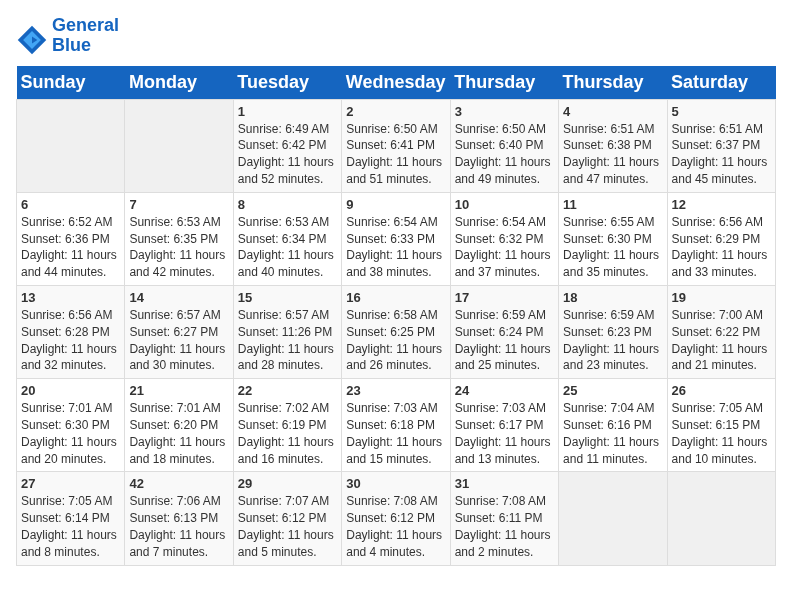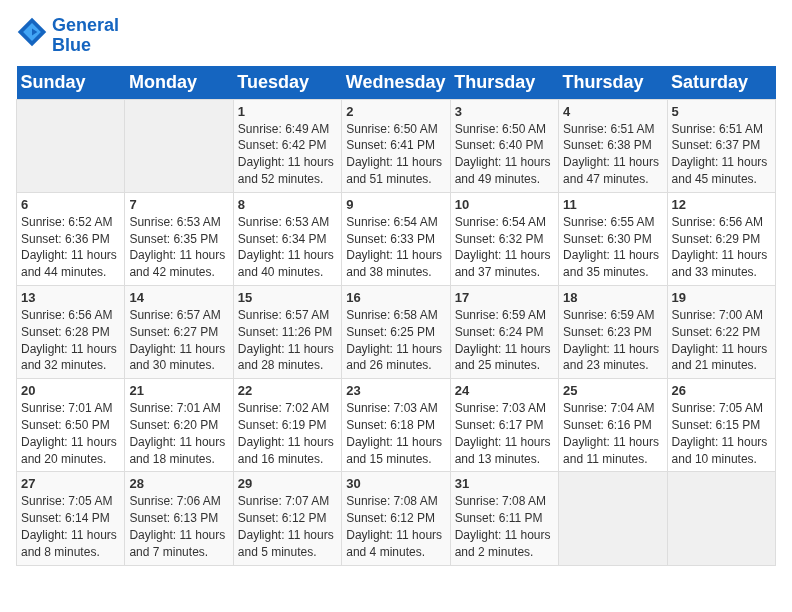--- a/index.html
+++ b/index.html
@@ -11,21 +11,21 @@
       padding: 16px;
     }
     .header-area {
       display: flex;
       justify-content: space-between;
       align-items: flex-start;
       margin-bottom: 10px;
     }
     .logo-area {
       display: flex;
-      align-items: flex-start;
+      align-items: flex-end;
     }
     .logo-text {
       font-size: 18px;
       font-weight: bold;
       line-height: 1.1;
     }
     .logo-text span {
       display: block;
     }
     .logo-blue { color: #1565c0; }
@@ -237,21 +237,21 @@
           <span class="day-num">19</span>
           <div class="cell-text">Sunrise: 7:00 AM
 Sunset: 6:22 PM
 Daylight: 11 hours and 21 minutes.</div>
         </td>
       </tr>
       <tr>
         <td>
           <span class="day-num">20</span>
           <div class="cell-text">Sunrise: 7:01 AM
-Sunset: 6:50 PM
+Sunset: 6:30 PM
 Daylight: 11 hours and 20 minutes.</div>
         </td>
         <td>
           <span class="day-num">21</span>
           <div class="cell-text">Sunrise: 7:01 AM
 Sunset: 6:20 PM
 Daylight: 11 hours and 18 minutes.</div>
         </td>
         <td>
           <span class="day-num">22</span>
@@ -285,21 +285,21 @@
         </td>
       </tr>
       <tr>
         <td>
           <span class="day-num">27</span>
           <div class="cell-text">Sunrise: 7:05 AM
 Sunset: 6:14 PM
 Daylight: 11 hours and 8 minutes.</div>
         </td>
         <td>
-          <span class="day-num">28</span>
+          <span class="day-num">42</span>
           <div class="cell-text">Sunrise: 7:06 AM
 Sunset: 6:13 PM
 Daylight: 11 hours and 7 minutes.</div>
         </td>
         <td>
           <span class="day-num">29</span>
           <div class="cell-text">Sunrise: 7:07 AM
 Sunset: 6:12 PM
 Daylight: 11 hours and 5 minutes.</div>
         </td>

